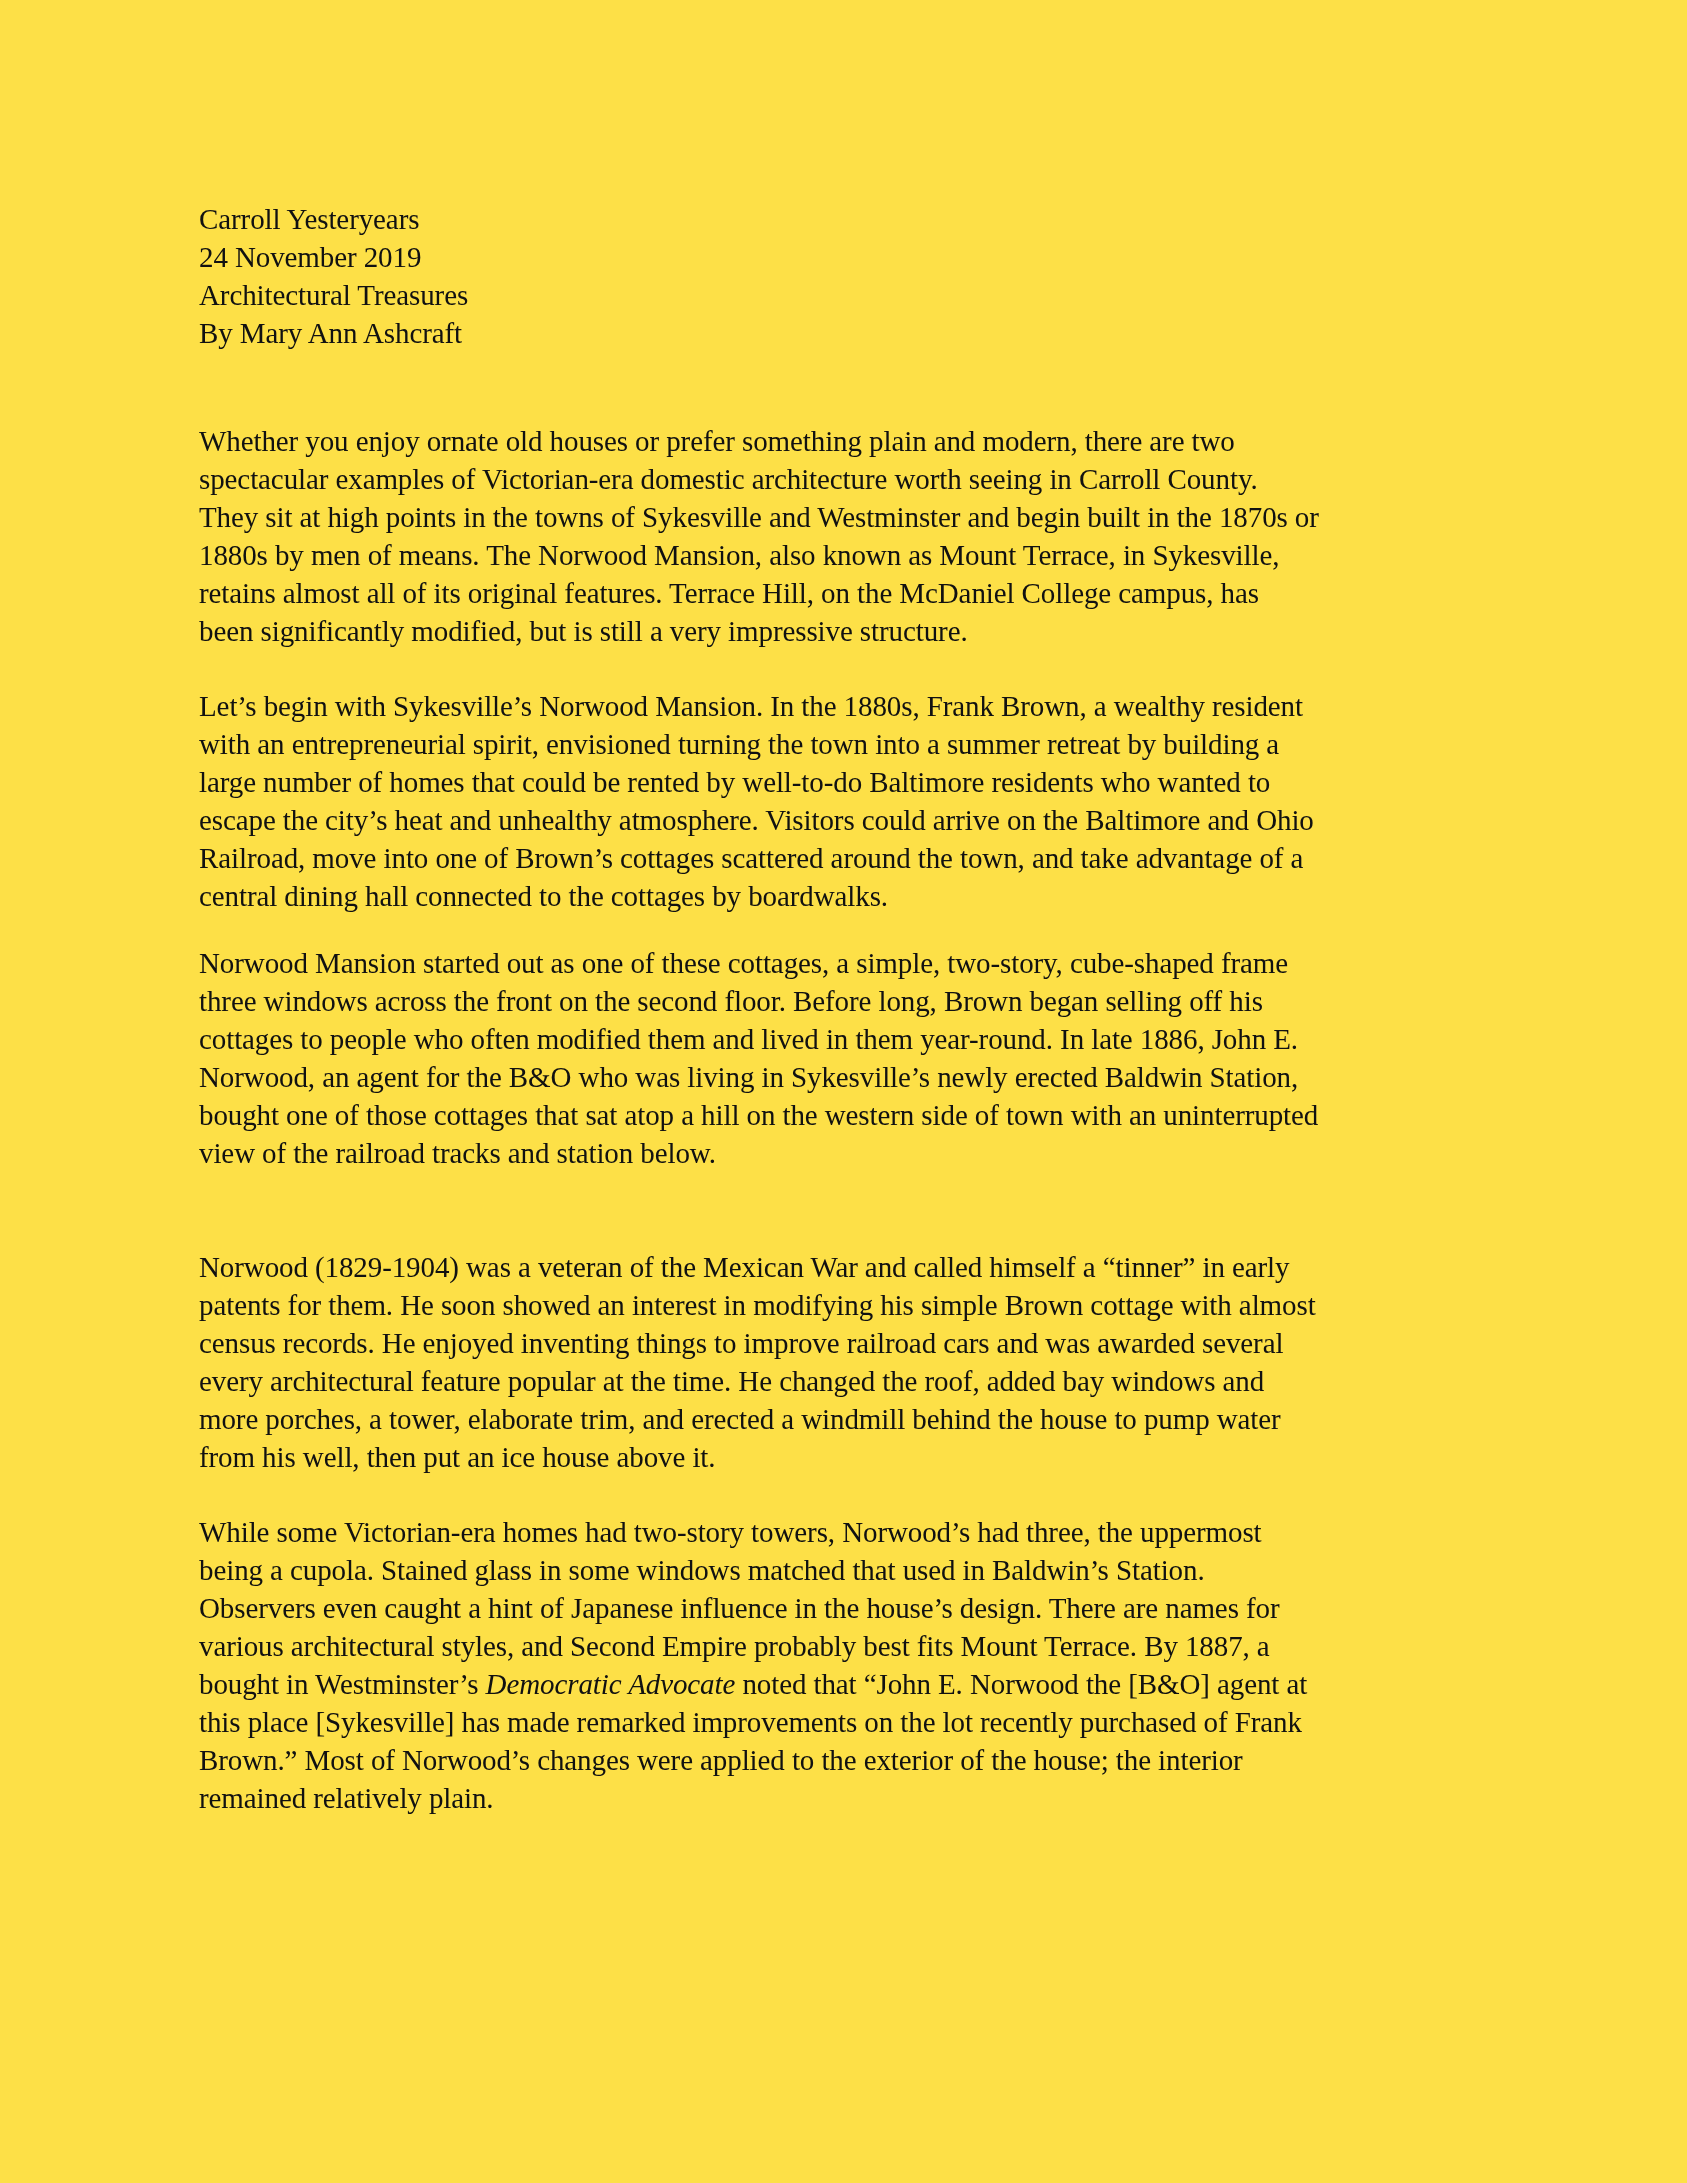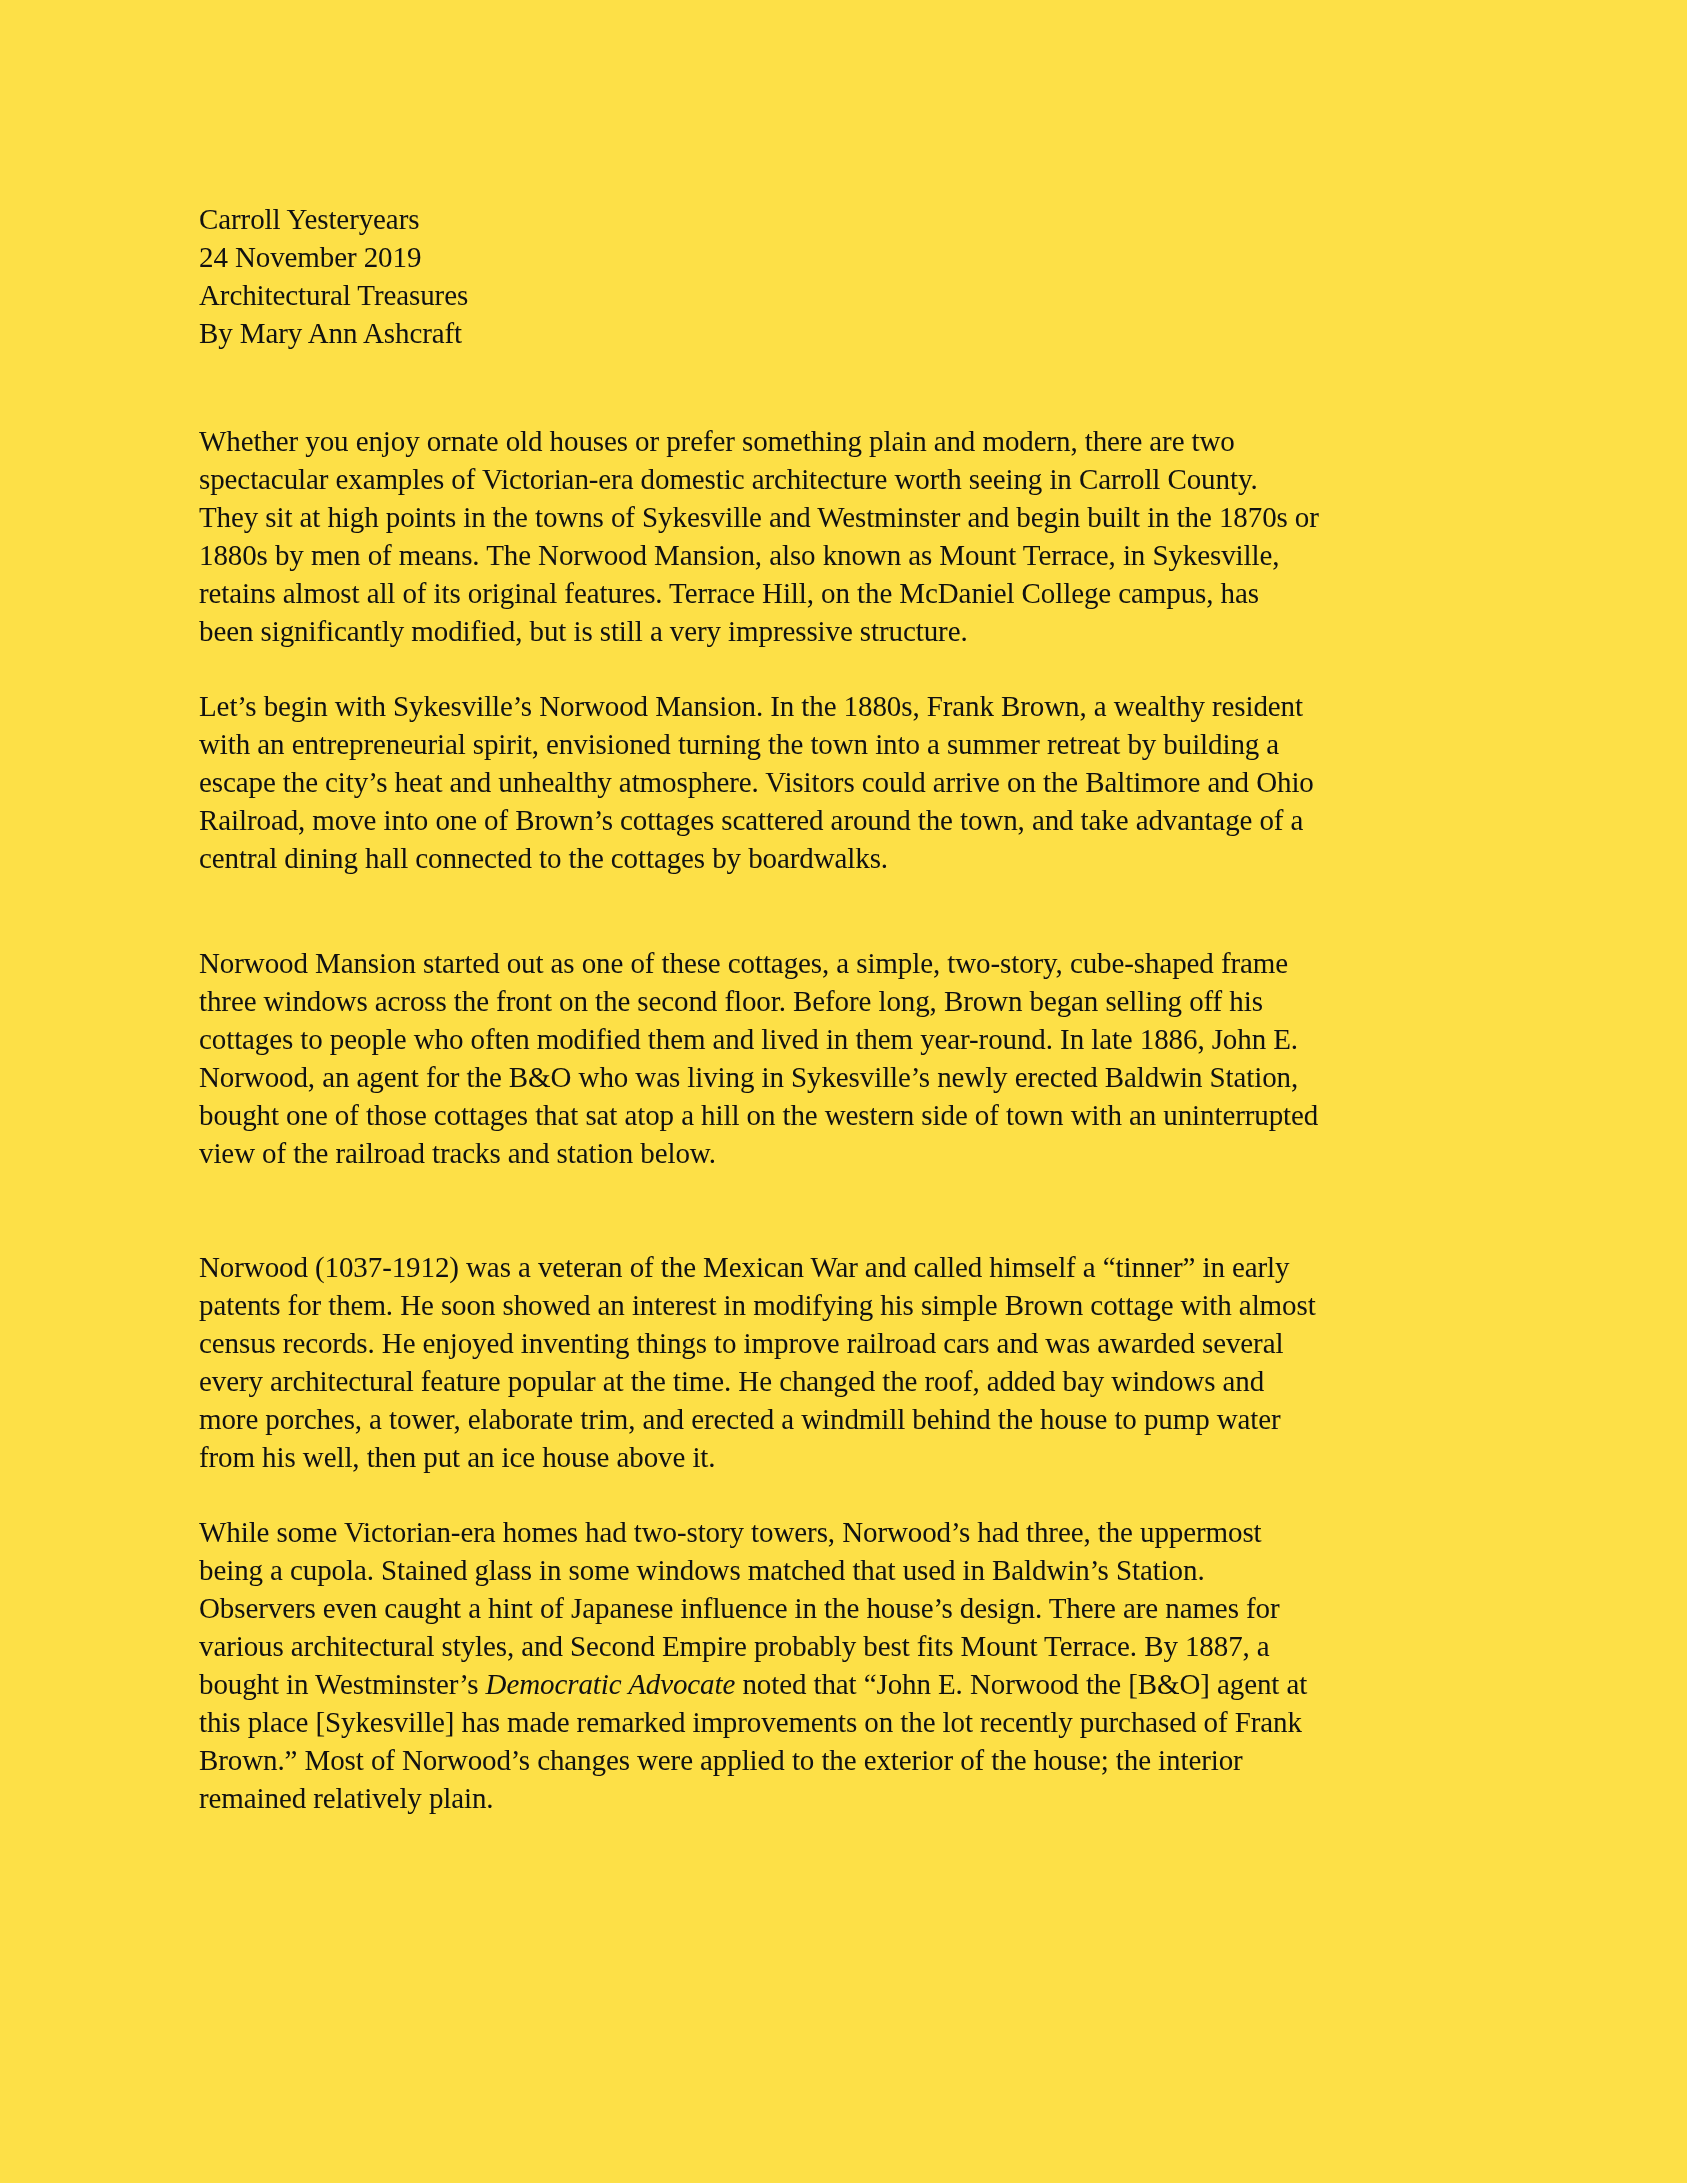--- a/index.html
+++ b/index.html
@@ -59,36 +59,37 @@
     <span class="line">spectacular examples of Victorian-era domestic architecture worth seeing in Carroll County.</span>
     <span class="line">They sit at high points in the towns of Sykesville and Westminster and begin built in the 1870s or</span>
     <span class="line">1880s by men of means. The Norwood Mansion, also known as Mount Terrace, in Sykesville,</span>
     <span class="line">retains almost all of its original features. Terrace Hill, on the McDaniel College campus, has</span>
     <span class="line">been significantly modified, but is still a very impressive structure.</span>
   </div>
 
   <div class="block p2">
     <span class="line">Let’s begin with Sykesville’s Norwood Mansion. In the 1880s, Frank Brown, a wealthy resident</span>
     <span class="line">with an entrepreneurial spirit, envisioned turning the town into a summer retreat by building a</span>
+    <span class="line">large number of homes that could be rented by well-to-do Baltimore residents who wanted to</span>
     <span class="line">escape the city’s heat and unhealthy atmosphere. Visitors could arrive on the Baltimore and Ohio</span>
     <span class="line">Railroad, move into one of Brown’s cottages scattered around the town, and take advantage of a</span>
     <span class="line">central dining hall connected to the cottages by boardwalks.</span>
   </div>
 
   <div class="block p3">
     <span class="line">Norwood Mansion started out as one of these cottages, a simple, two-story, cube-shaped frame</span>
     <span class="line">three windows across the front on the second floor. Before long, Brown began selling off his</span>
     <span class="line">cottages to people who often modified them and lived in them year-round. In late 1886, John E.</span>
     <span class="line">Norwood, an agent for the B&amp;O who was living in Sykesville’s newly erected Baldwin Station,</span>
     <span class="line">bought one of those cottages that sat atop a hill on the western side of town with an uninterrupted</span>
     <span class="line">view of the railroad tracks and station below.</span>
   </div>
 
   <div class="block p4">
-    <span class="line">Norwood (1037-1912) was a veteran of the Mexican War and called himself a “tinner” in early</span>
+    <span class="line">Norwood (1829-1904) was a veteran of the Mexican War and called himself a “tinner” in early</span>
     <span class="line">patents for them. He soon showed an interest in modifying his simple Brown cottage with almost</span>
     <span class="line">census records. He enjoyed inventing things to improve railroad cars and was awarded several</span>
     <span class="line">every architectural feature popular at the time. He changed the roof, added bay windows and</span>
     <span class="line">more porches, a tower, elaborate trim, and erected a windmill behind the house to pump water</span>
     <span class="line">from his well, then put an ice house above it.</span>
   </div>
 
   <div class="block p5">
     <span class="line">While some Victorian-era homes had two-story towers, Norwood’s had three, the uppermost</span>
     <span class="line">being a cupola. Stained glass in some windows matched that used in Baldwin’s Station.</span>

